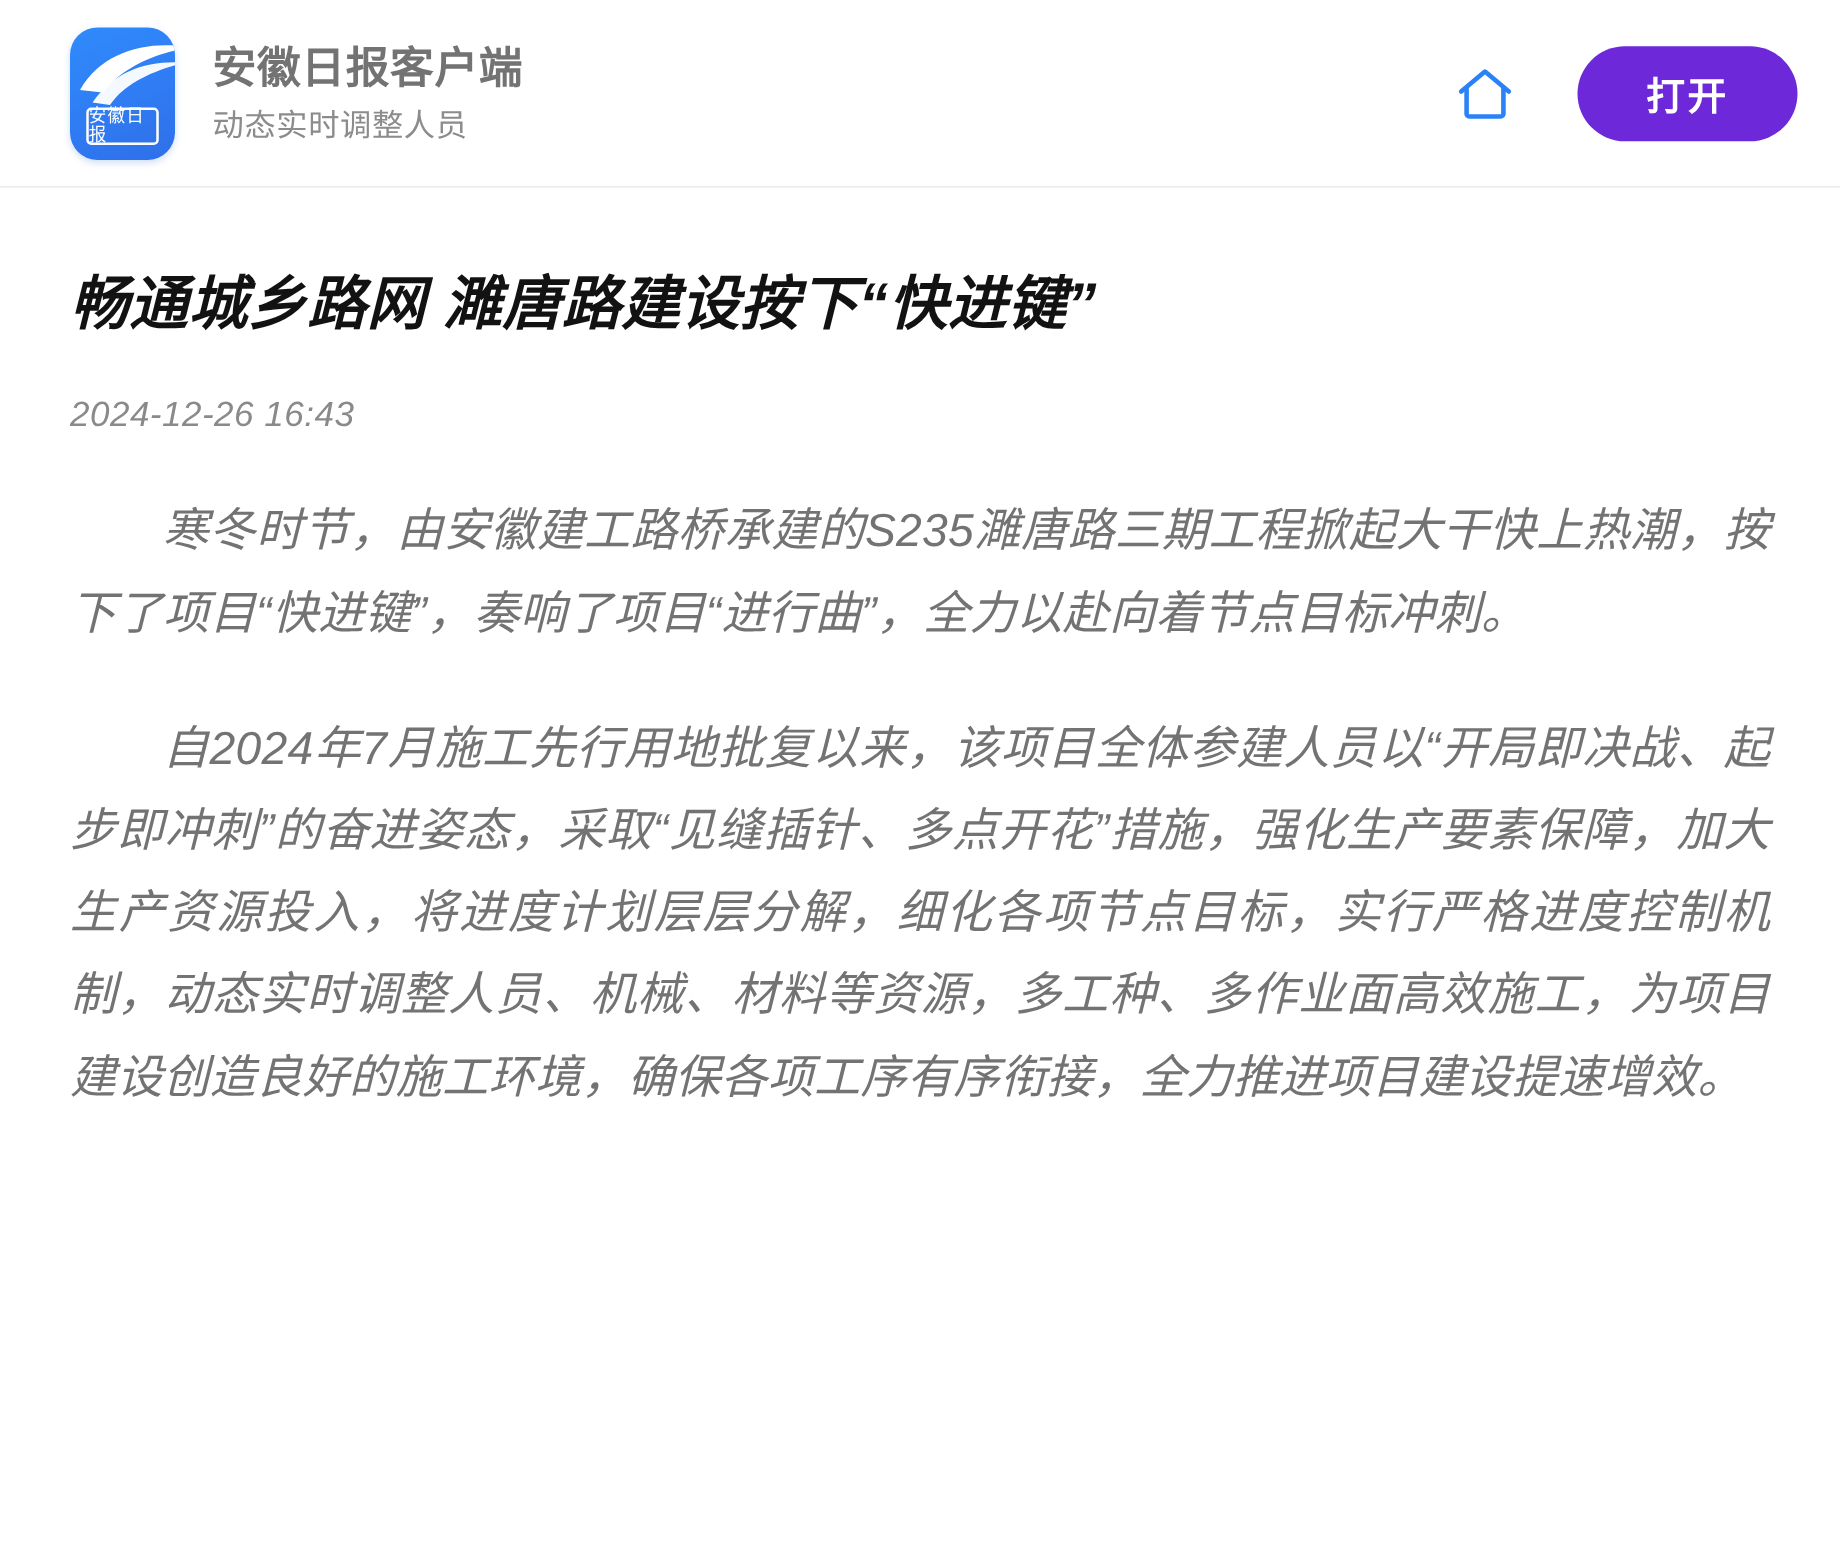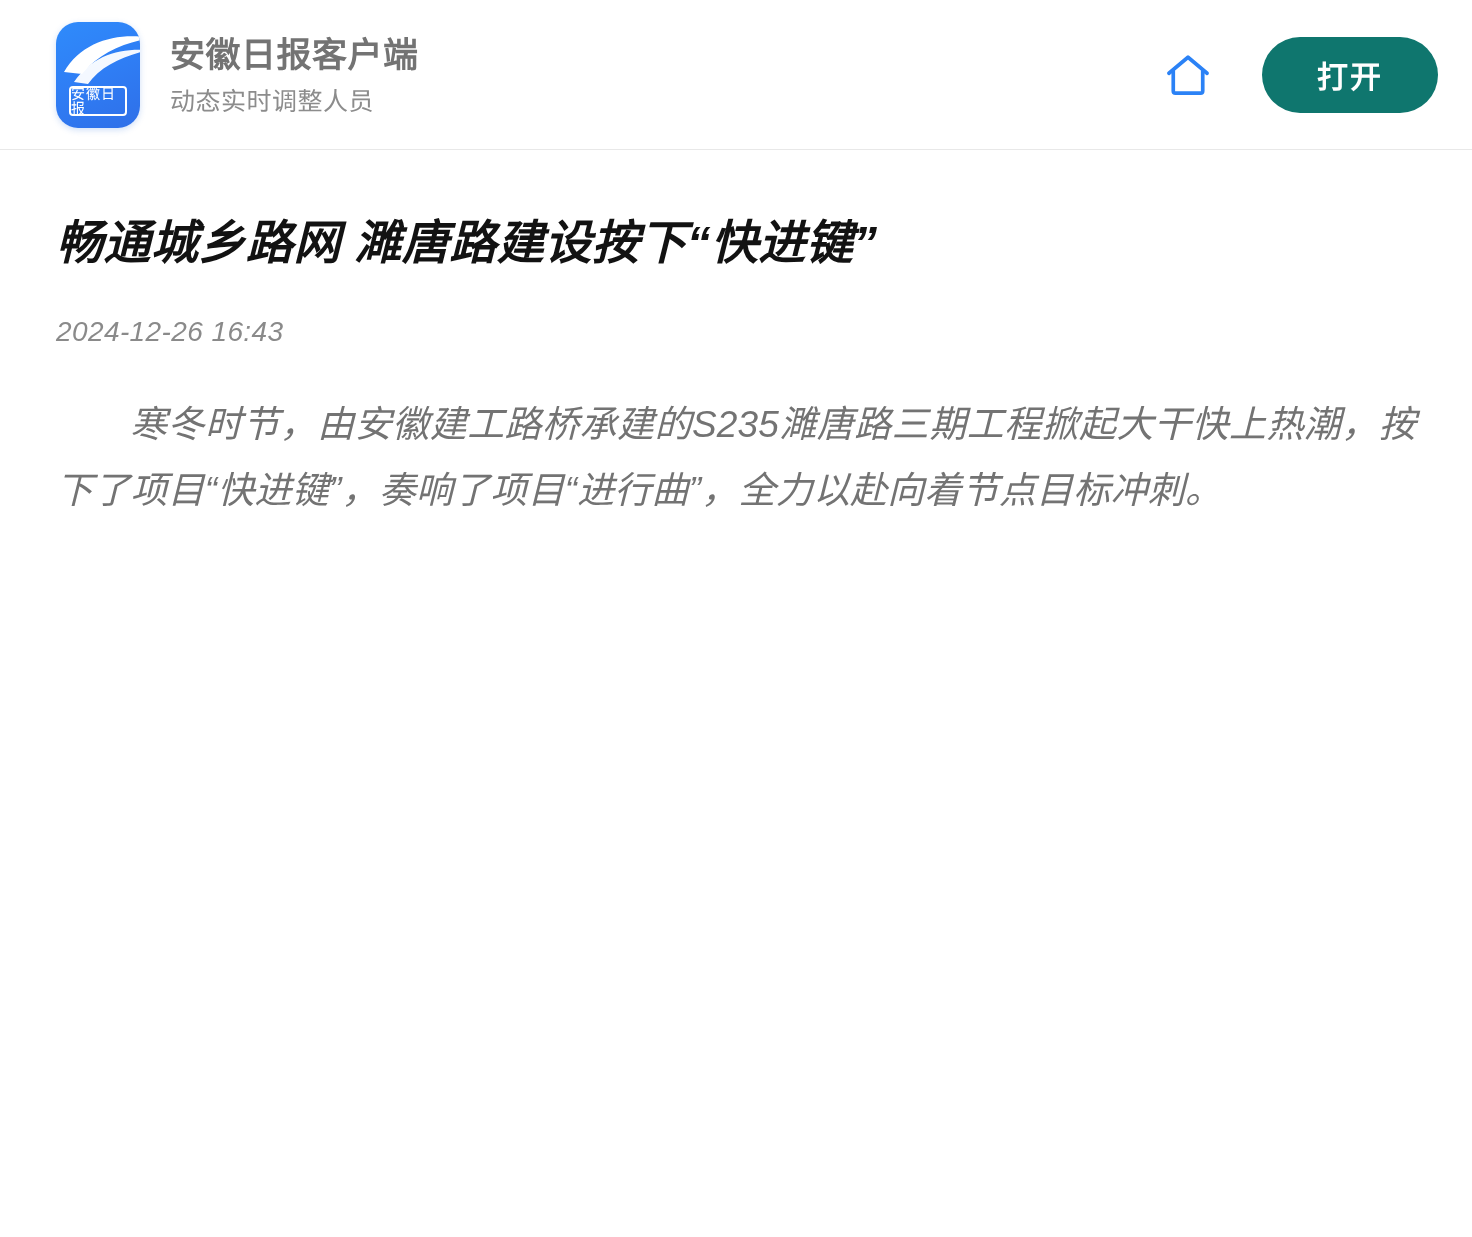--- a/index.html
+++ b/index.html
@@ -90,21 +90,21 @@
   }
   .home-icon {
     width: 52px;
     height: 52px;
     display: block;
   }
   .open-btn {
     min-width: 176px;
     height: 76px;
     border-radius: 38px;
-    background: #0f766e;
+    background: #6d28d9;
     color: #ffffff;
     font-size: 31px;
     font-weight: 700;
     border: none;
     display: flex;
     align-items: center;
     justify-content: center;
     letter-spacing: 2px;
     cursor: pointer;
     font-family: "Liberation Sans", "DejaVu Sans", sans-serif;
@@ -181,15 +181,16 @@
 
 <div class="article">
 
   <h1 class="headline">畅通城乡路网  濉唐路建设按下“快进键”</h1>
 
   <div class="timestamp">2024-12-26 16:43</div>
 
 
   <div class="body">
     <p>寒冬时节，由安徽建工路桥承建的S235濉唐路三期工程掀起大干快上热潮，按下了项目“快进键”，奏响了项目“进行曲”，全力以赴向着节点目标冲刺。</p>
+    <p>自2024年7月施工先行用地批复以来，该项目全体参建人员以“开局即决战、起步即冲刺”的奋进姿态，采取“见缝插针、多点开花”措施，强化生产要素保障，加大生产资源投入，将进度计划层层分解，细化各项节点目标，实行严格进度控制机制，动态实时调整人员、机械、材料等资源，多工种、多作业面高效施工，为项目建设创造良好的施工环境，确保各项工序有序衔接，全力推进项目建设提速增效。</p>
   </div>
 
 </div>
 
 </body></html>

